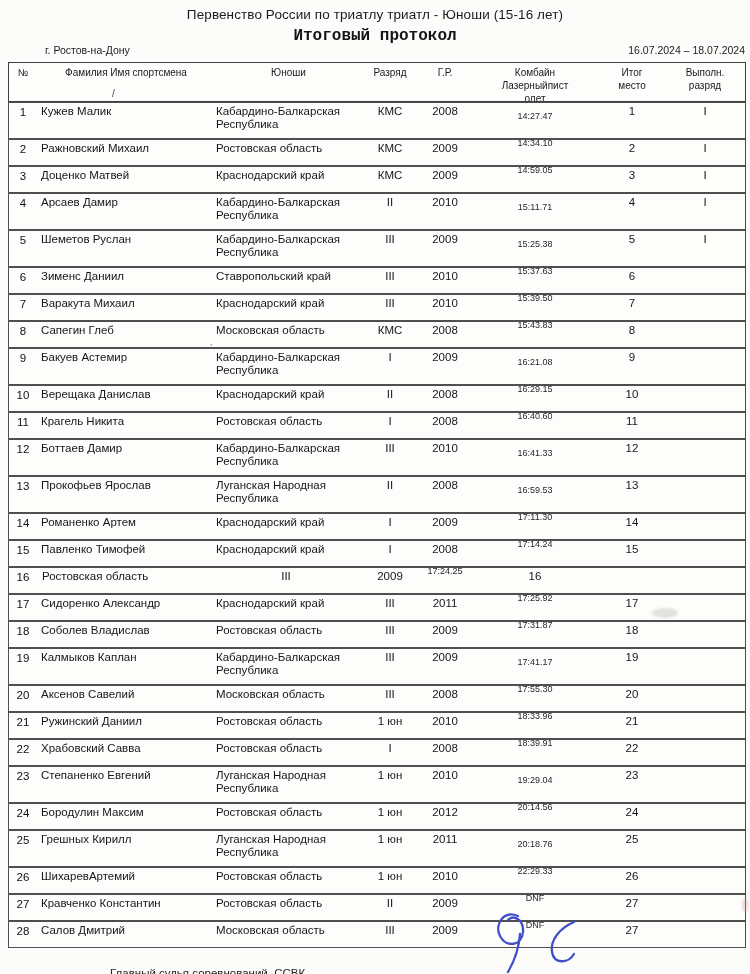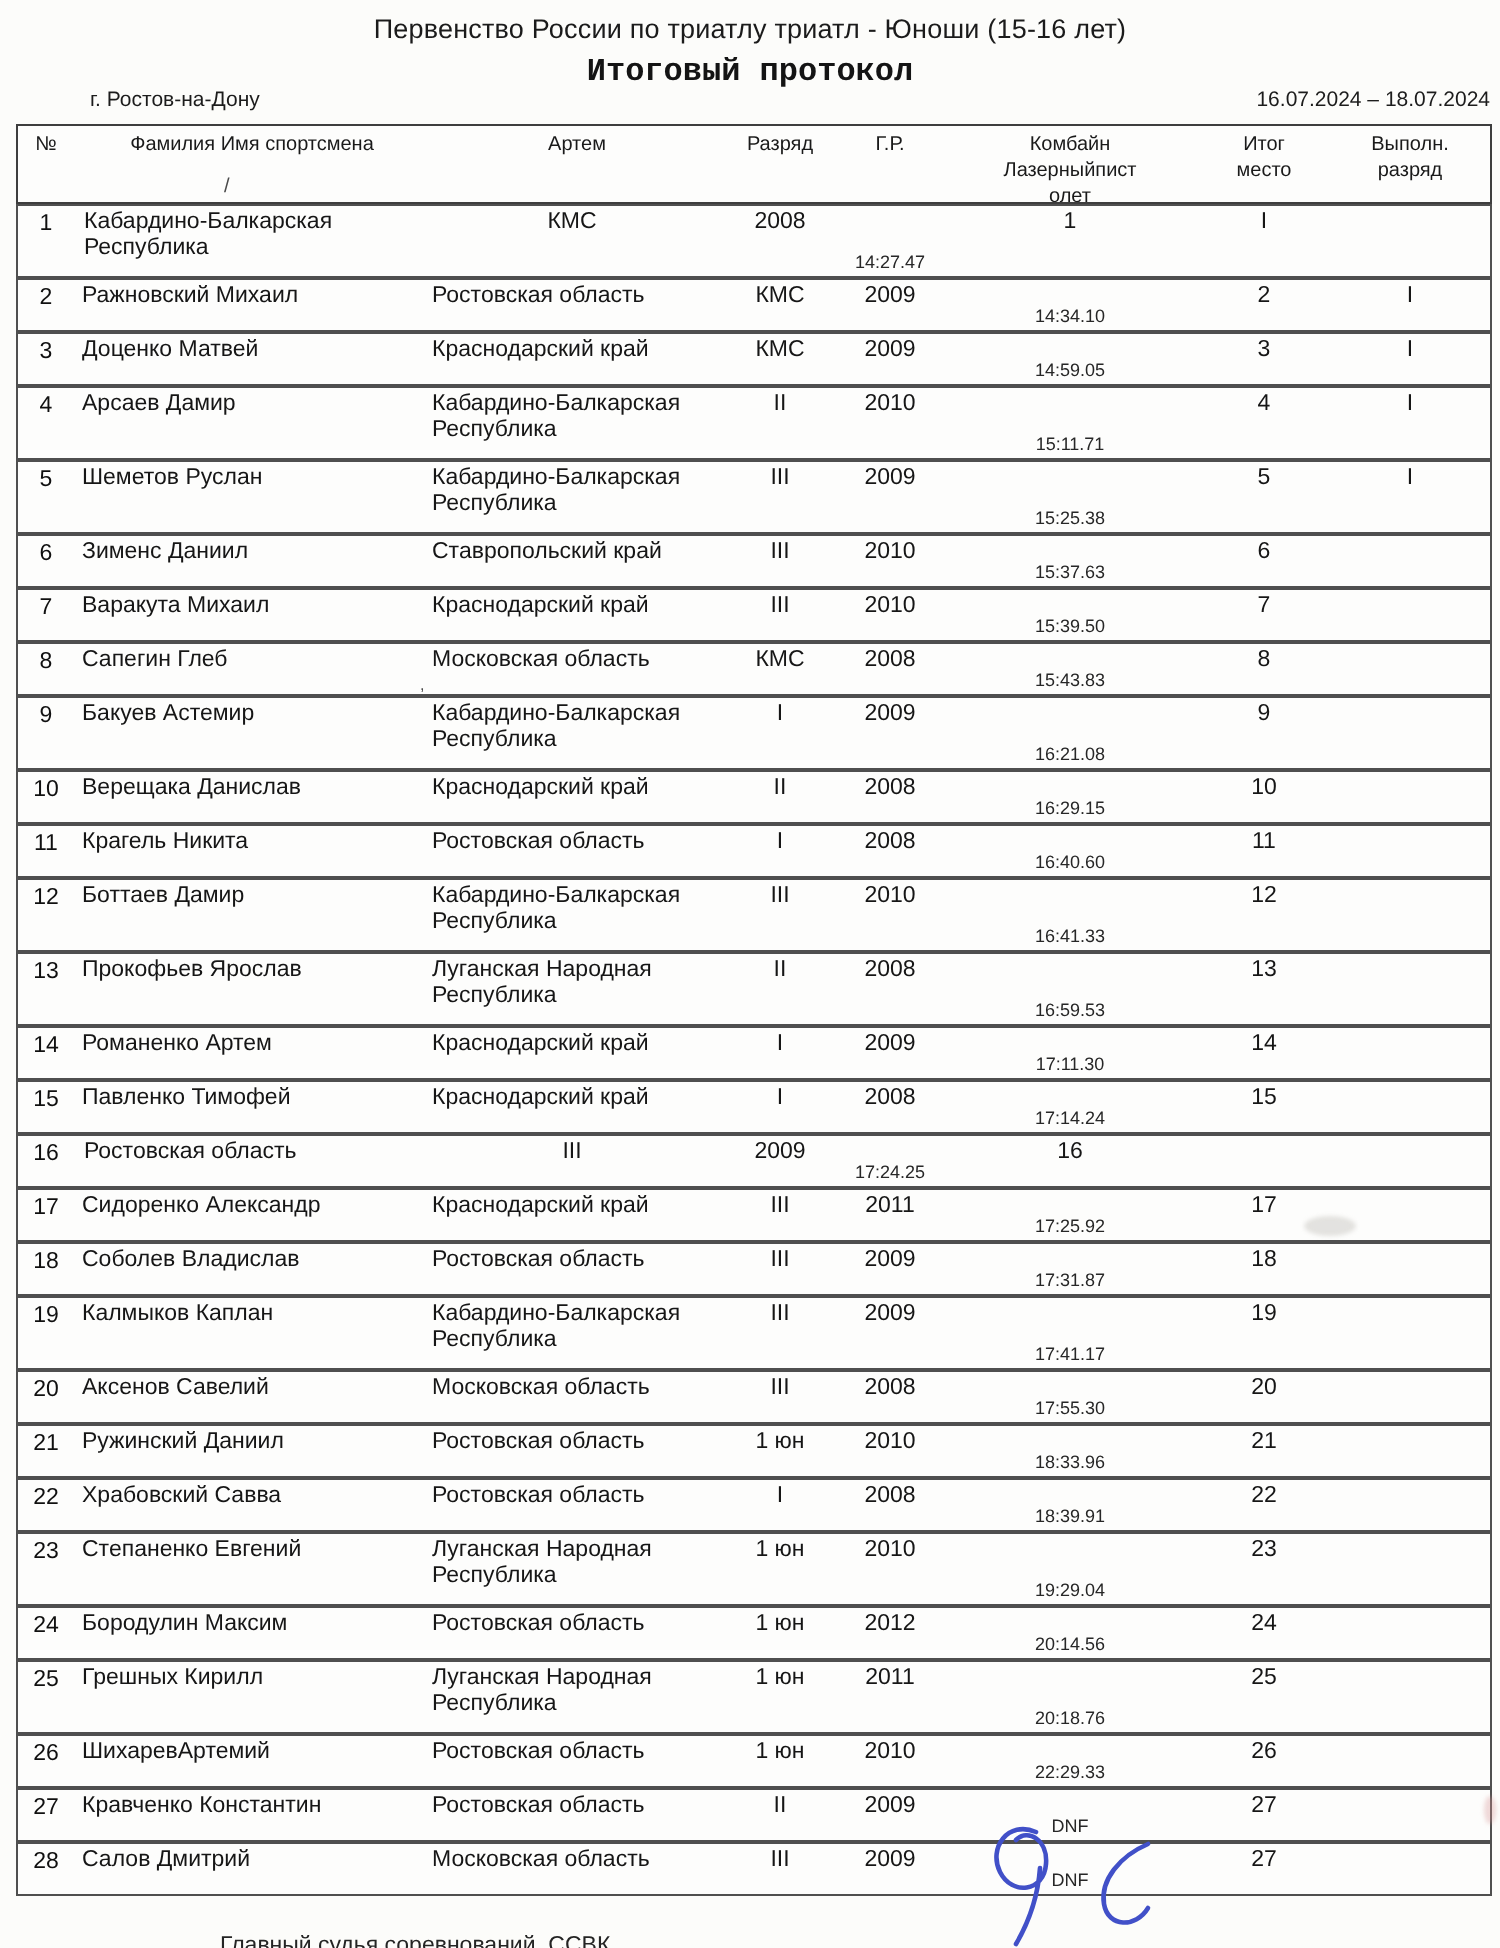--- a/index.html
+++ b/index.html
@@ -36,21 +36,21 @@
   .t-row.tall{height:37px;}
   .t-row.header{height:40px;border-color:#3e3e3e;font-size:10px;line-height:12px;}
   .t-row + .t-row{margin-top:0;}
   .cell{padding-top:2px;font-size:11.5px;line-height:13px;overflow:hidden;}
   .c-num{text-align:center;padding-top:3px;color:#101010;}
   .c-name{padding-left:4px;}
   .c-region{padding-left:5px;}
   .c-rank,.c-year,.c-place,.c-award{text-align:center;}
   .c-time{
     text-align:center;font-size:9px;color:#272727;
-    align-self:end;padding-bottom:2px;padding-top:0;line-height:10px;
+    align-self:end;padding-bottom:17px;padding-top:0;line-height:10px;
   }
   .header .cell{padding-top:3px;font-size:10px;color:#1a1a1a;white-space:pre-line;}
   .header .c-name{padding-left:4px;text-align:center;}
   .header .c-region,.header .c-rank,.header .c-year,
   .header .c-result,.header .c-place,.header .c-award{text-align:center;}
   .footer-line{
     position:absolute;left:110px;top:967px;width:500px;height:7px;overflow:hidden;
     font-size:11.5px;color:#242424;
   }
   .signature{position:absolute;left:488px;top:908px;pointer-events:none;}
@@ -67,34 +67,35 @@
 
 <div class="meta-row">
   <span class="meta-city">г. Ростов-на-Дону</span>
   <span class="meta-dates">16.07.2024 – 18.07.2024</span>
 </div>
 
 <div class="results-table">
   <div class="t-row header">
     <div class="cell c-num">№</div>
     <div class="cell c-name">Фамилия Имя спортсмена</div>
-    <div class="cell c-region">Артем</div>
+    <div class="cell c-region">Юноши</div>
     <div class="cell c-rank">Разряд</div>
     <div class="cell c-year">Г.Р.</div>
     <div class="cell c-result">Комбайн
 Лазерныйпист
 олет</div>
     <div class="cell c-place">Итог
 место</div>
     <div class="cell c-award">Выполн.
 разряд</div>
   </div>
   <div id="table-body">
       <div class="t-row tall">
     <div class="cell c-num">1</div>
+    <div class="cell c-name">Кужев Малик</div>
     <div class="cell c-region">Кабардино-Балкарская Республика</div>
     <div class="cell c-rank">КМС</div>
     <div class="cell c-year">2008</div>
     <div class="cell c-time">14:27.47</div>
     <div class="cell c-place">1</div>
     <div class="cell c-award">I</div>
   </div>
       <div class="t-row">
     <div class="cell c-num">2</div>
     <div class="cell c-name">Ражновский Михаил</div>

